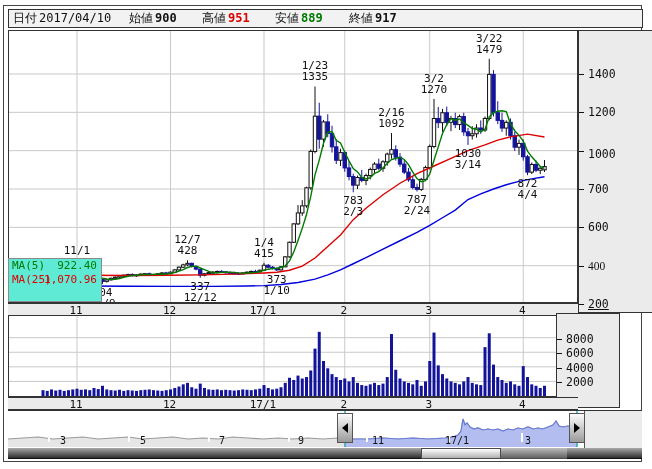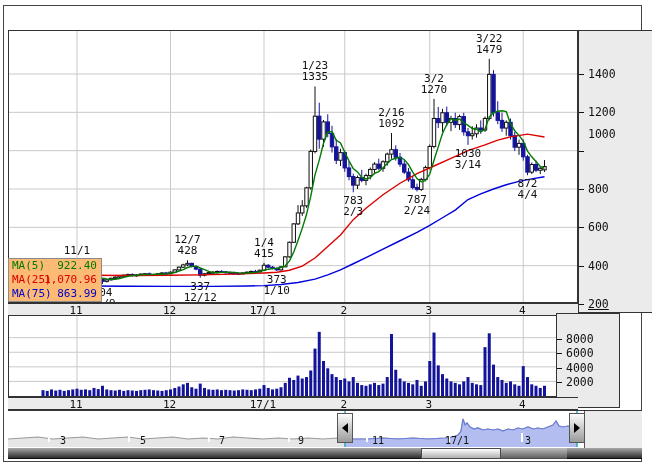--- a/index.html
+++ b/index.html
@@ -15,21 +15,21 @@
   .h-val{font-weight:bold;}
   
   .panel{position:absolute;background:#fff;border:1px solid #333;box-sizing:border-box;}
   .strip{position:absolute;background:#ebebeb;border-top:1px solid #333;border-bottom:1px solid #333;
          box-sizing:border-box;font-size:11px;}
   .strip span{position:absolute;top:0;line-height:11px;transform:translateX(-50%);}
   .axis{position:absolute;background:#ebebeb;border:1px solid #333;box-sizing:border-box;}
   .axis .tick{position:absolute;left:0;width:5px;height:1px;background:#111;}
   .axis .lbl{position:absolute;left:9px;font-size:11.5px;line-height:12px;}
   
-  .legend{position:absolute;background:#fdba74;border:1px solid #8a8a8a;box-sizing:border-box;
+  .legend{position:absolute;background:#5eead4;border:1px solid #8a8a8a;box-sizing:border-box;
           font-size:11px;}
   .lrow{position:relative;height:14px;line-height:14px;}
   .lrow .ll{position:absolute;left:3px;}
   .lrow .lv{position:absolute;right:4px;}
   .c-g{color:#007a00;} .c-r{color:#dd0000;} .c-b{color:#0000cc;}
   .c-nv{color:#202080;} .c-bl{color:#2040c0;}
   
   .nav{position:absolute;left:8px;top:410px;width:634px;height:37px;background:#fff;
        border-top:1px solid #333;box-sizing:border-box;}
   .nav-right{position:absolute;left:576px;top:0;width:58px;height:37px;background:#ebebeb;
@@ -48,20 +48,32 @@
           background:linear-gradient(#ffffff,#b0b0b0);border:1px solid #4a4a4a;box-sizing:border-box;}
   .spage{position:absolute;left:493px;top:0;width:66px;height:11px;background:rgba(255,255,255,.25);}
   svg{display:block;}
 </style>
 </head>
 <body>
 
 <div class="app">
   <div class="frame"></div>
 
+  <div class="hdr">
+    <span style="left:4px">日付</span>
+    <span style="left:30px">2017/04/10</span>
+    <span style="left:120px">始値</span>
+    <span style="left:146px" class="h-val">900</span>
+    <span style="left:193px">高値</span>
+    <span style="left:219px" class="h-red">951</span>
+    <span style="left:266px">安値</span>
+    <span style="left:292px" class="h-grn">889</span>
+    <span style="left:340px">終値</span>
+    <span style="left:366px" class="h-val">917</span>
+  </div>
 
   <div class="panel" style="left:8px;top:30px;width:570px;height:273px;">
     <svg id="mainSvg" width="568" height="271">
         <line x1="0" y1="42.99999999999997" x2="568" y2="42.99999999999997" stroke="#c9c9c9" stroke-width="1"></line>
         <line x1="0" y1="81.33333333333331" x2="568" y2="81.33333333333331" stroke="#c9c9c9" stroke-width="1"></line>
         <line x1="0" y1="119.66666666666666" x2="568" y2="119.66666666666666" stroke="#c9c9c9" stroke-width="1"></line>
         <line x1="0" y1="158" x2="568" y2="158" stroke="#c9c9c9" stroke-width="1"></line>
         <line x1="0" y1="196.33333333333331" x2="568" y2="196.33333333333331" stroke="#c9c9c9" stroke-width="1"></line>
         <line x1="0" y1="234.66666666666666" x2="568" y2="234.66666666666666" stroke="#c9c9c9" stroke-width="1"></line>
         <line x1="0" y1="273" x2="568" y2="273" stroke="#c9c9c9" stroke-width="1"></line>
@@ -369,27 +381,27 @@
         </g>
       </svg>
   </div>
 
   <div class="axis" id="priceAxis" style="left:578px;top:30px;width:80px;height:283px;">
       <div class="tick" style="top: 43px;"></div>
       <div class="lbl" style="top: 37px;">1400</div>
       <div class="tick" style="top: 81.3333px;"></div>
       <div class="lbl" style="top: 75.3333px;">1200</div>
       <div class="tick" style="top: 119.667px;"></div>
-      <div class="lbl" style="top: 97px; text-align: center;">1000</div>
+      <div class="lbl" style="top: 117px; text-align: center;">1000</div>
       <div class="tick" style="top: 158px;"></div>
-      <div class="lbl" style="top: 152px;">800</div>
+      <div class="lbl" style="top: 152px;">700</div>
       <div class="tick" style="top: 196.333px;"></div>
       <div class="lbl" style="top: 190.333px;">600</div>
       <div class="tick" style="top: 234.667px;"></div>
-      <div class="lbl" style="top: 228.667px;">400</div>
+      <div class="lbl" style="top: 228.667px; font-family: Liberation Serif, serif;">400</div>
       <div class="tick" style="top: 273px;"></div>
       <div class="lbl" style="top: 267px; text-decoration: underline;">200</div>
     </div>
 
   <div class="strip" id="strip1" style="left:8px;top:303px;width:570px;height:13px;">
       <span style="left: 68px; top: 1px;">11</span>
       <span style="left: 161.5px; top: 1px;">12</span>
       <span style="left: 255px; top: 1px;">17/1</span>
       <span style="left: 335.75px; top: 1px;">2</span>
       <span style="left: 420.75px; top: 1px;">3</span>
@@ -552,24 +564,20 @@
 
   <div class="legend" style="left:8px;top:258px;width:94px;height:44px;">
     <div class="lrow">
       <span class="ll c-g">MA(5)</span>
       <span class="lv c-g">922.40</span>
     </div>
     <div class="lrow">
       <span class="ll c-r">MA(25)</span>
       <span class="lv c-r">1,070.96</span>
     </div>
-    <div class="lrow">
-      <span class="ll c-b">MA(75)</span>
-      <span class="lv c-b">863.99</span>
-    </div>
   </div>
 
 
   <div class="nav">
     <svg id="navSvg" width="634" height="36">
         <polygon points="0,28 15,27 30,26 45,28 60,27 75,26 90,28 105,27 120,26 135,28 150,27 165,26 180,28 195,27 210,28 225,26 240,27 255,28 270,27 285,28 300,27 315,28 330,27 345,28 360,28 375,27 390,28 405,27 420,28 437,27 445,26 450,24 453,20 455,8 457,14 459,12 462,16 466,18 470,17 475,19 480,18 485,19 490,18 495,20 500,18 505,19 510,17 515,18 520,16 525,18 530,17 535,18 540,16 545,14 548,10 551,15 555,16 560,15 565,16 569,15 569,36 0,36" fill="#e6e6e6" stroke="none"></polygon>
         <polyline points="0,28 15,27 30,26 45,28 60,27 75,26 90,28 105,27 120,26 135,28 150,27 165,26 180,28 195,27 210,28 225,26 240,27 255,28 270,27 285,28 300,27 315,28 330,27 345,28 360,28 375,27 390,28 405,27 420,28 437,27 445,26 450,24 453,20 455,8 457,14 459,12 462,16 466,18 470,17 475,19 480,18 485,19 490,18 495,20 500,18 505,19 510,17 515,18 520,16 525,18 530,17 535,18 540,16 545,14 548,10 551,15 555,16 560,15 565,16 569,15" fill="none" stroke="#9a9a9a" stroke-width="1.2"></polyline>
         <clipPath id="winclip">
           <rect x="337" y="0" width="232" height="36"></rect>
         </clipPath>

